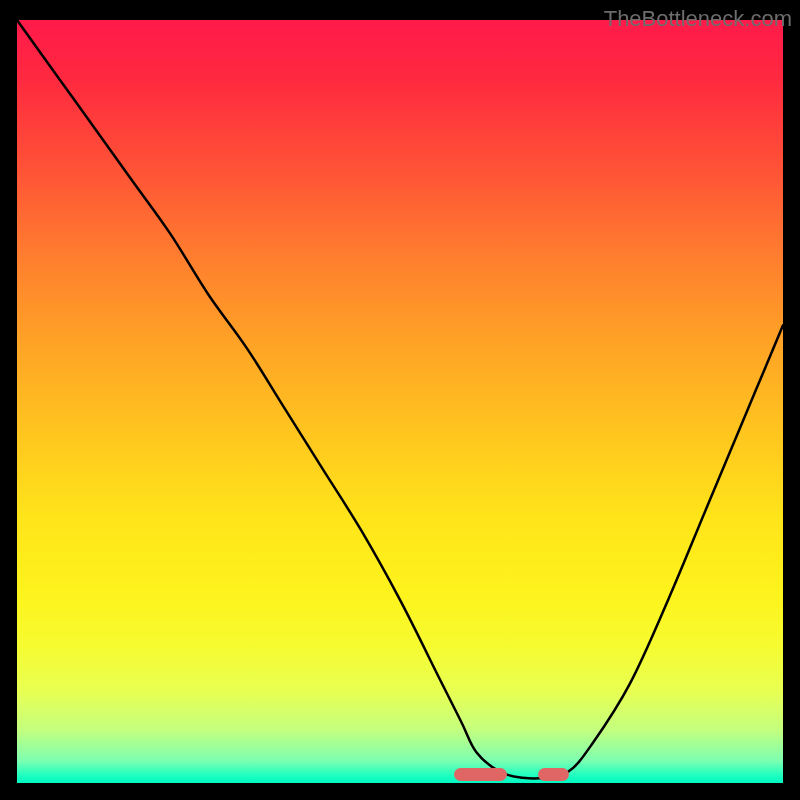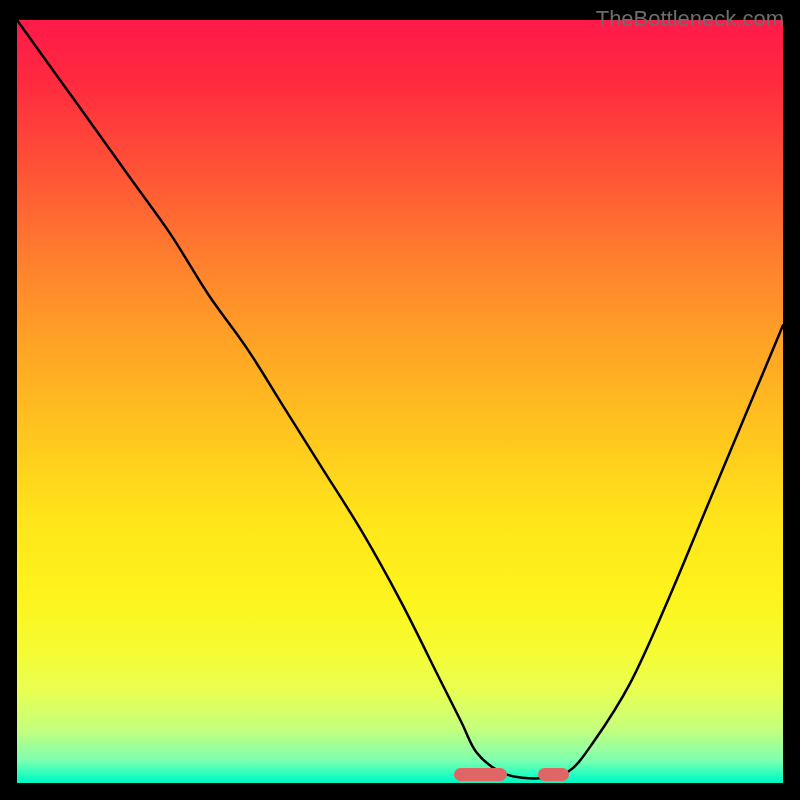--- a/index.html
+++ b/index.html
@@ -1,18 +1,18 @@
 <!DOCTYPE html>
 <html><head>
 <meta charset="utf-8">
 <style>
   * { margin: 0; padding: 0; box-sizing: border-box; }
   html, body { width: 800px; height: 800px; overflow: hidden; background: #000; font-family: Arial, sans-serif; }
   .container { position: relative; width: 800px; height: 800px; background: #000; }
-  .watermark { position: absolute; top: 6px; right: 16px; color: #6d6d6d; font-size: 22px; font-weight: 500; z-index: 10; }
+  .watermark { position: absolute; top: 6px; right: 8px; color: #6d6d6d; font-size: 22px; font-weight: 500; z-index: 10; }
   .plot-area {
     position: absolute;
     left: 17px;
     top: 20px;
     width: 766px;
     height: 763px;
     background: linear-gradient(to bottom,
       #ff1a4a 0%,
       #ff2a3f 8%,
       #ff5436 20%,

